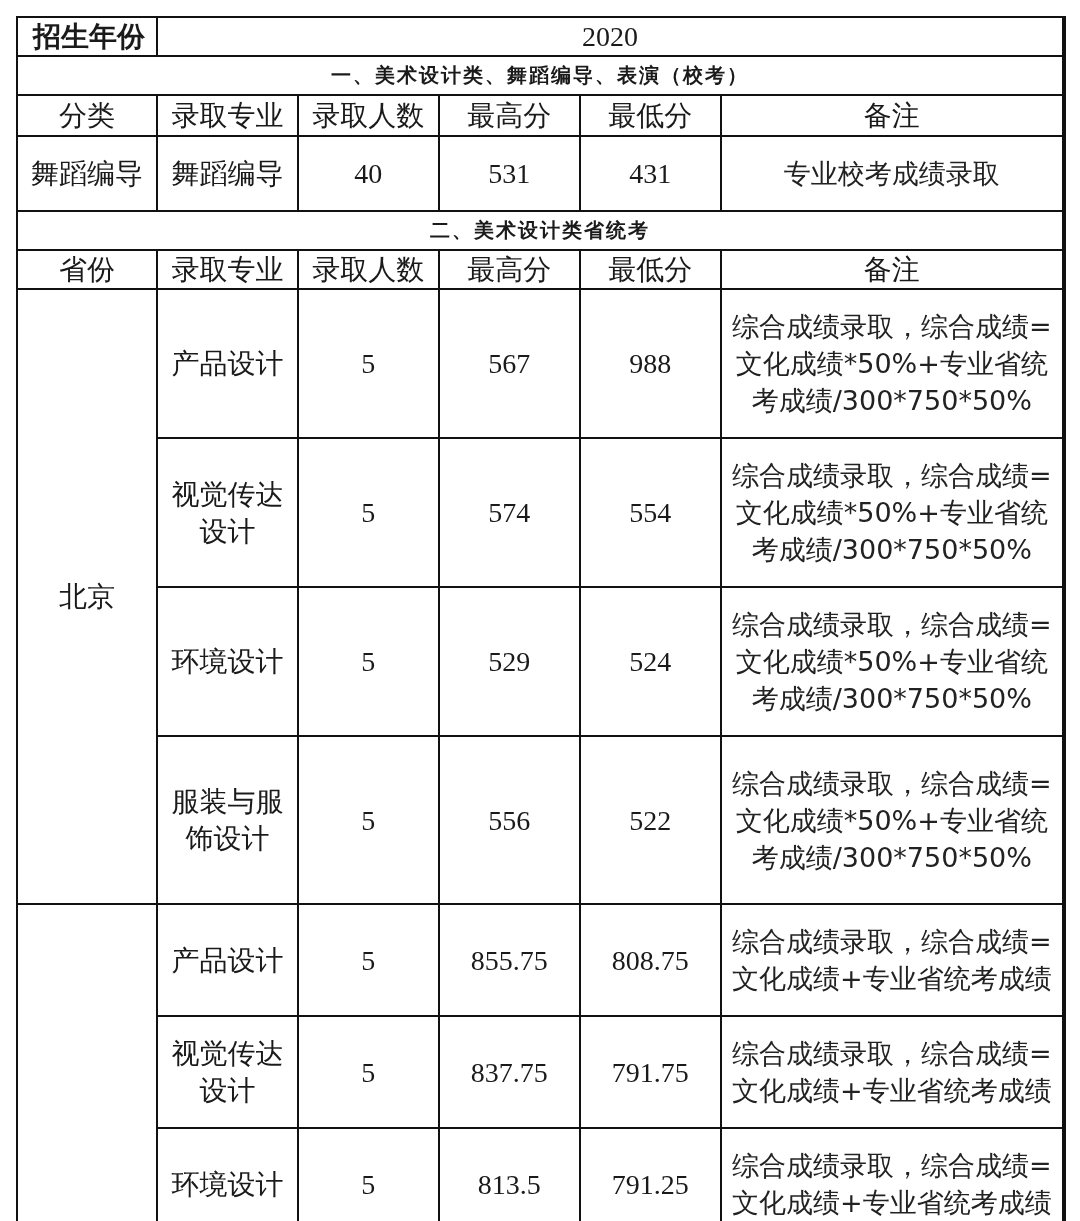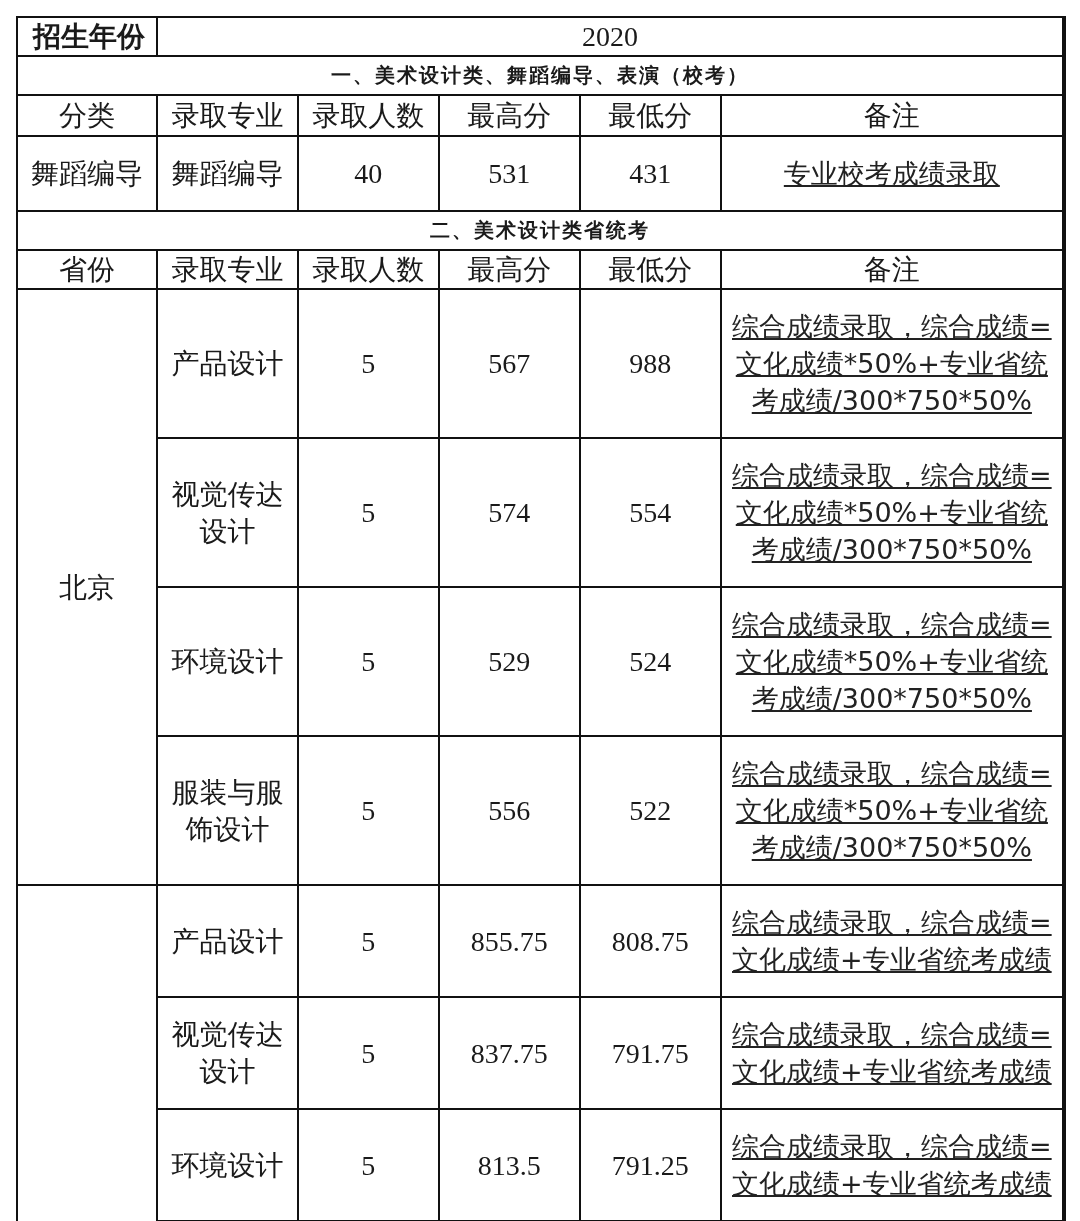--- a/index.html
+++ b/index.html
@@ -7,21 +7,21 @@
          font-family: "DejaVu Serif", "Liberation Serif", serif; color: #1a1a1a; }
   table { position: absolute; left: 16px; top: 16px; border-collapse: collapse;
           table-layout: fixed; width: 1050px; }
   td { border: 2px solid #111; text-align: center; vertical-align: middle;
        padding: 0; font-size: 28px; line-height: 37px; }
   .c0 { width: 139px; } .c1 { width: 140px; } .c2 { width: 140px; }
   .c3 { width: 140px; } .c4 { width: 140px; } .c5 { width: 341px; }
   .year-label { font-weight: bold; text-align: center; padding-left: 4px; }
   .section { font-weight: bold; font-size: 20px; letter-spacing: 2px; }
   .note { font-family: "DejaVu Sans", "Liberation Sans", sans-serif; font-size: 27px;
-          line-height: 37px; padding: 18px 4px; word-break: break-all; color: #222; text-decoration: underline; }
+          line-height: 37px; padding: 18px 4px; word-break: break-all; color: #222; }
   .num { font-family: "Liberation Serif", "DejaVu Serif", serif; }
   .right-border { border-right-width: 4px; margin-left: 28px; }
 </style>
 </head>
 <body>
 
 <table>
   <colgroup>
     <col class="c0">
       <col class="c1">
@@ -81,21 +81,21 @@
     <td class="num">554</td>
     <td class="note right-border">综合成绩录取，综合成绩=文化成绩*50%+专业省统考成绩/300*750*50%</td>
   </tr>
   <tr style="height:149px">
     <td>环境设计</td>
     <td class="num">5</td>
     <td class="num">529</td>
     <td class="num">524</td>
     <td class="note right-border">综合成绩录取，综合成绩=文化成绩*50%+专业省统考成绩/300*750*50%</td>
   </tr>
-  <tr style="height:149px">
+  <tr style="height:168px">
     <td>服装与服饰设计</td>
     <td class="num">5</td>
     <td class="num">556</td>
     <td class="num">522</td>
     <td class="note right-border">综合成绩录取，综合成绩=文化成绩*50%+专业省统考成绩/300*750*50%</td>
   </tr>
 
   <tr style="height:111px">
     <td rowspan="4" style="vertical-align:bottom; padding-bottom:2px;">河北</td>
     <td>产品设计</td>

